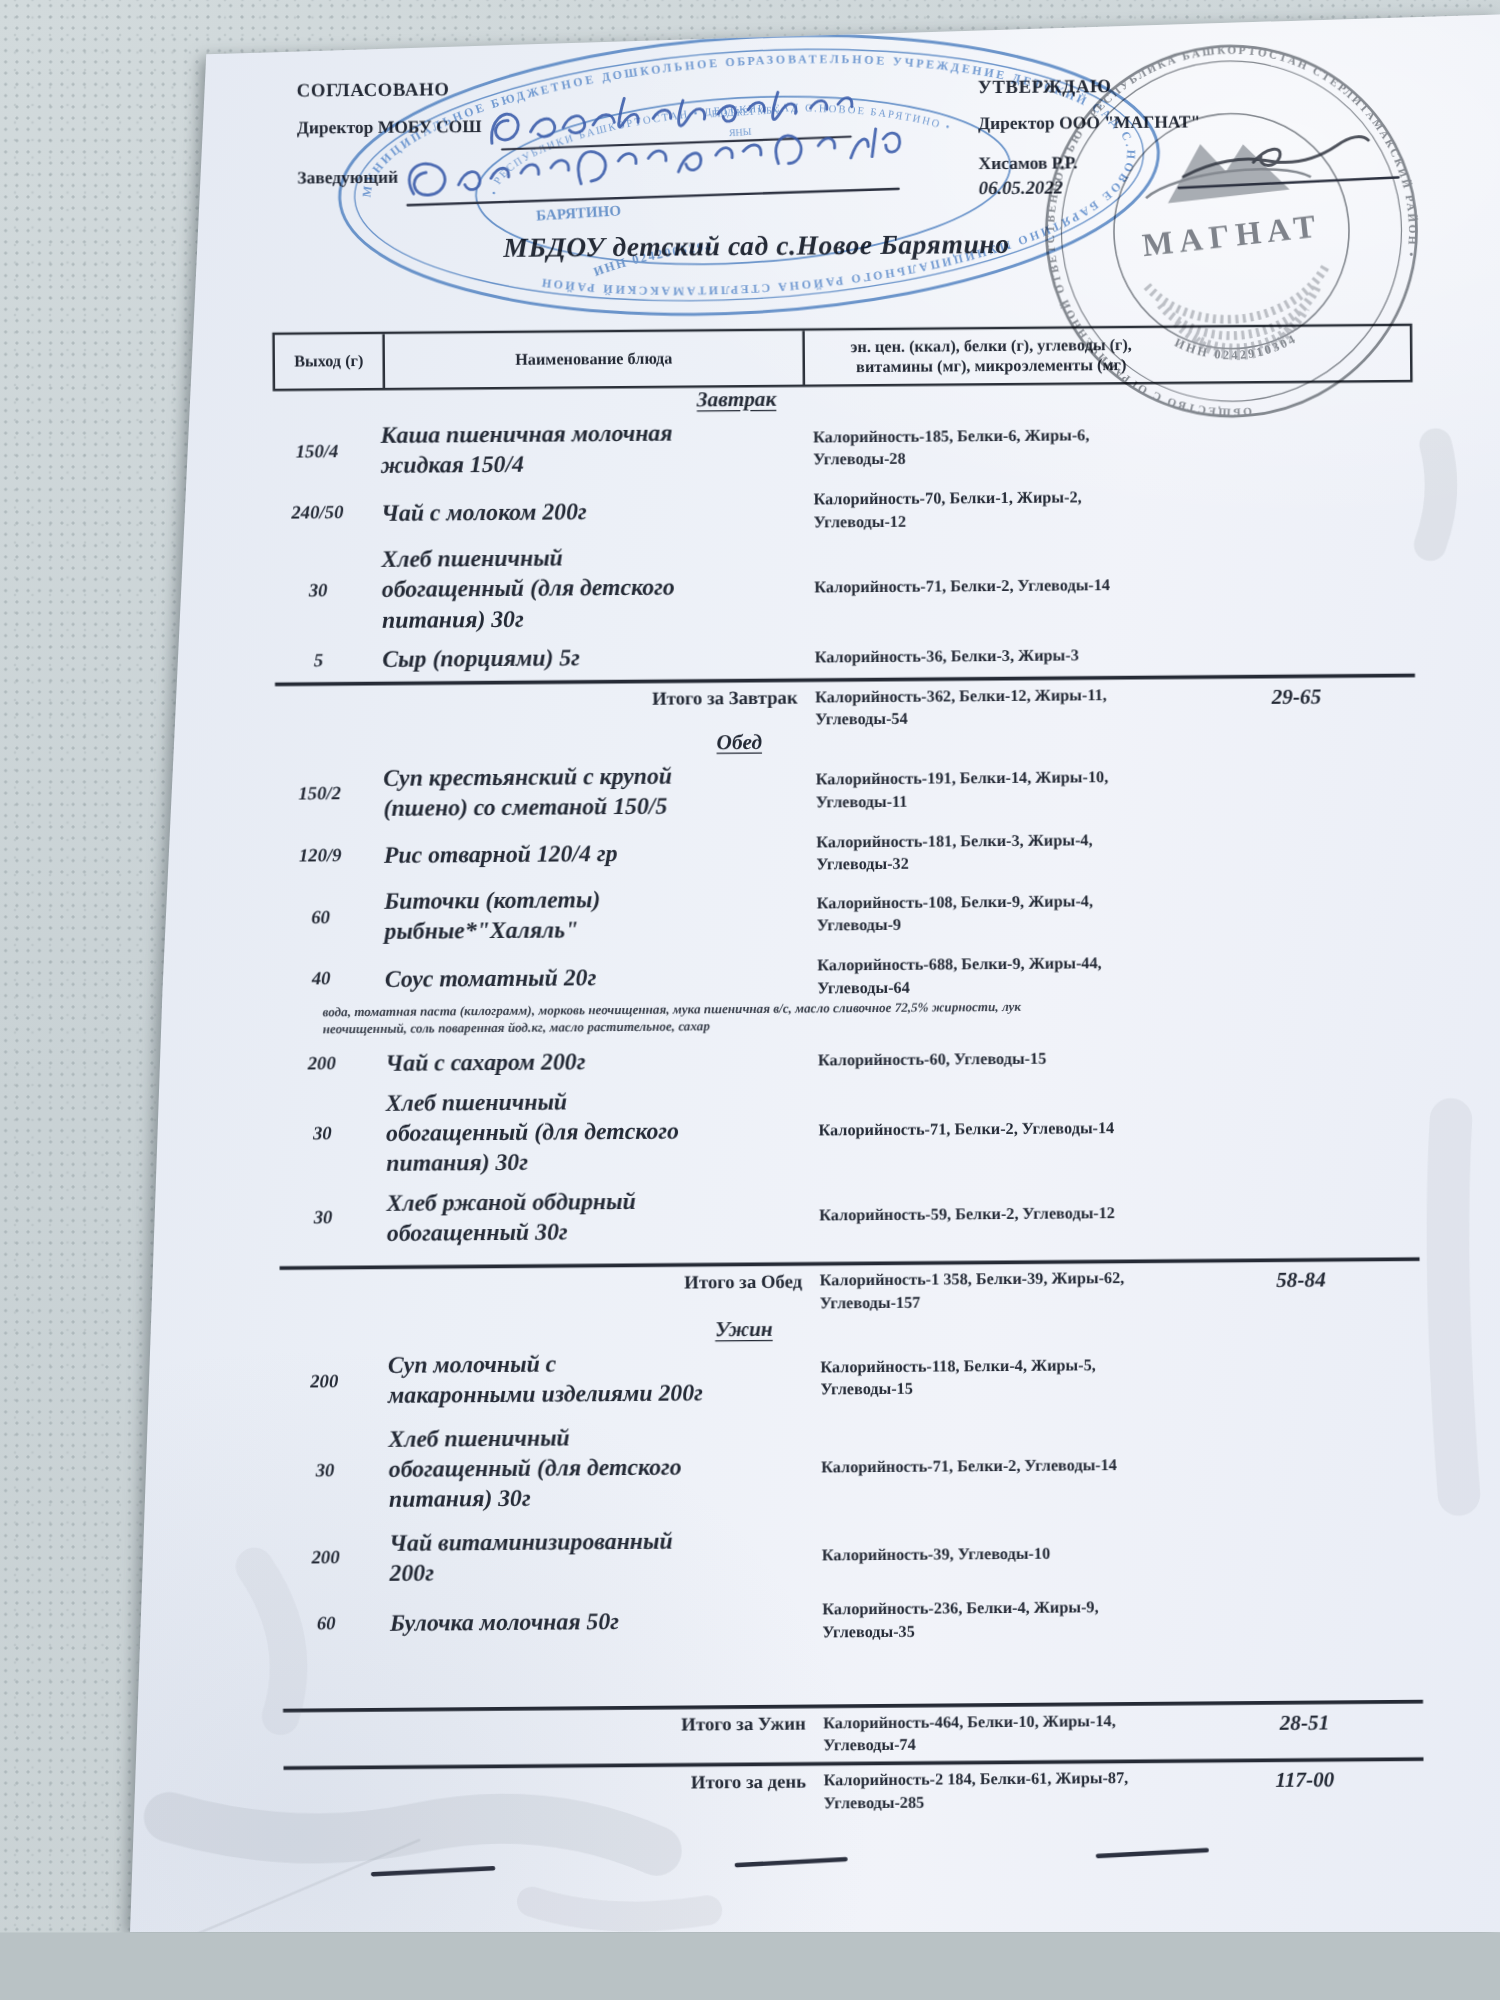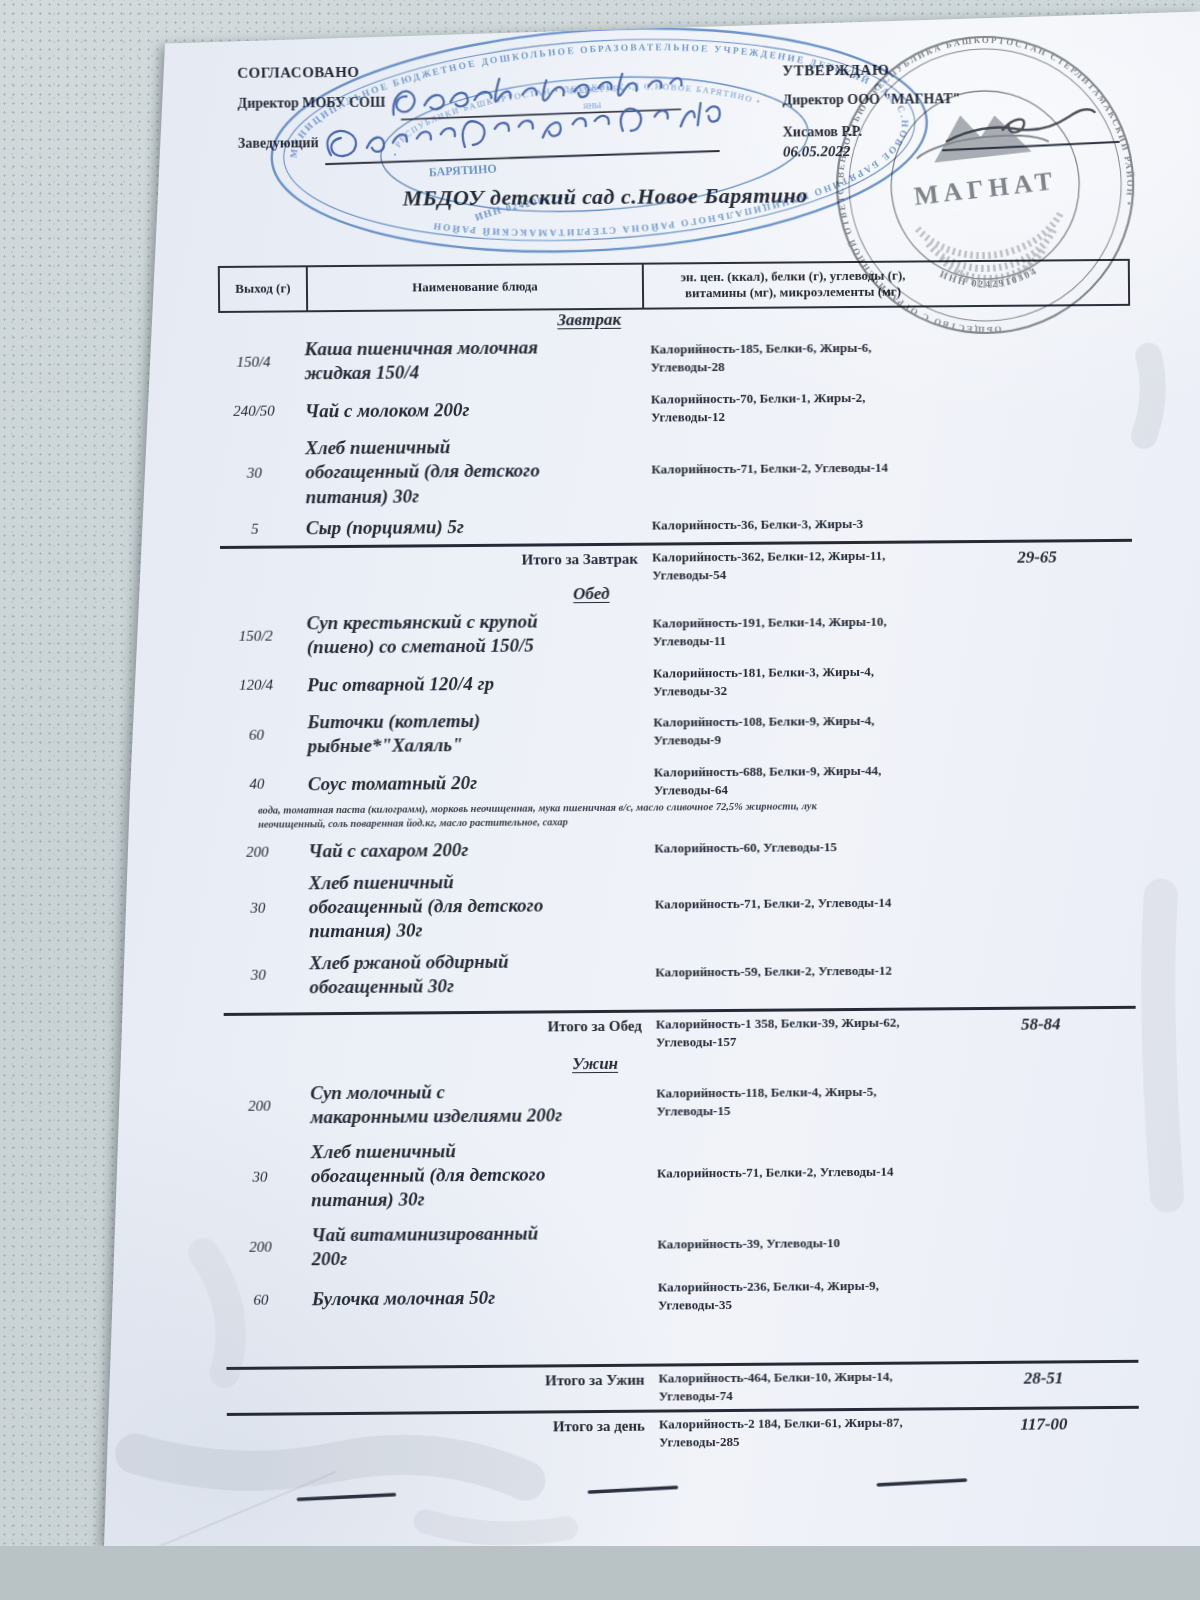--- a/index.html
+++ b/index.html
@@ -37,21 +37,21 @@
     text-align:center;font-size:13px;font-weight:bold;line-height:1.25;padding:5px 6px;
     min-height:40px;white-space:pre-line;box-sizing:border-box;}
   .th:first-child{border-left:none;}
   
   .section{position:absolute;left:222px;width:912px;}
   .sec-label{width:100%;text-align:center;transform:translateX(-85px);
     font-size:17px;font-weight:bold;font-style:italic;text-decoration:underline;
     text-underline-offset:3px;margin-bottom:5px;}
   .row{display:grid;grid-template-columns:86px 336px 300px 190px;align-items:center;
     margin-bottom:7px;}
-  .c-out{text-align:center;font-size:15px;font-weight:normal;font-style:italic;padding-right:16px;}
+  .c-out{text-align:center;font-size:15px;font-weight:bold;font-style:italic;padding-right:16px;}
   .c-name{font-size:19px;line-height:1.28;font-weight:bold;font-style:italic;white-space:pre-line;}
   .c-nutr{font-size:13px;line-height:1.4;font-weight:bold;white-space:pre-line;padding-left:10px;}
   .note{margin:-2px 0 8px 36px;width:700px;font-size:10.5px;line-height:1.35;
     font-weight:bold;font-style:italic;color:#3a404c;white-space:pre-line;}
   
   .total{position:absolute;left:222px;width:912px;border-top:3px solid #252a35;
     display:grid;grid-template-columns:422px 300px 190px;padding-top:3px;box-sizing:border-box;}
   .t-label{text-align:right;font-size:15px;font-weight:bold;padding-right:4px;padding-top:2px;}
   .t-nutr{font-size:13px;line-height:1.4;font-weight:bold;white-space:pre-line;padding-left:10px;}
   .t-price{text-align:center;font-size:17px;font-weight:bold;font-style:italic;padding-top:2px;}
@@ -131,21 +131,21 @@
       <div class="sec-label">Обед</div>
       <div class="row">
         <div class="c-out">150/2</div>
         <div class="c-name">Суп крестьянский с крупой
 (пшено) со сметаной 150/5</div>
         <div class="c-nutr">Калорийность-191, Белки-14, Жиры-10,
 Углеводы-11</div>
               <div></div>
       </div>
       <div class="row">
-        <div class="c-out">120/4</div>
+        <div class="c-out">120/9</div>
         <div class="c-name">Рис отварной 120/4 гр</div>
         <div class="c-nutr">Калорийность-181, Белки-3, Жиры-4,
 Углеводы-32</div>
               <div></div>
       </div>
       <div class="row">
         <div class="c-out">60</div>
         <div class="c-name">Биточки (котлеты)
 рыбные*"Халяль"</div>
         <div class="c-nutr">Калорийность-108, Белки-9, Жиры-4,

